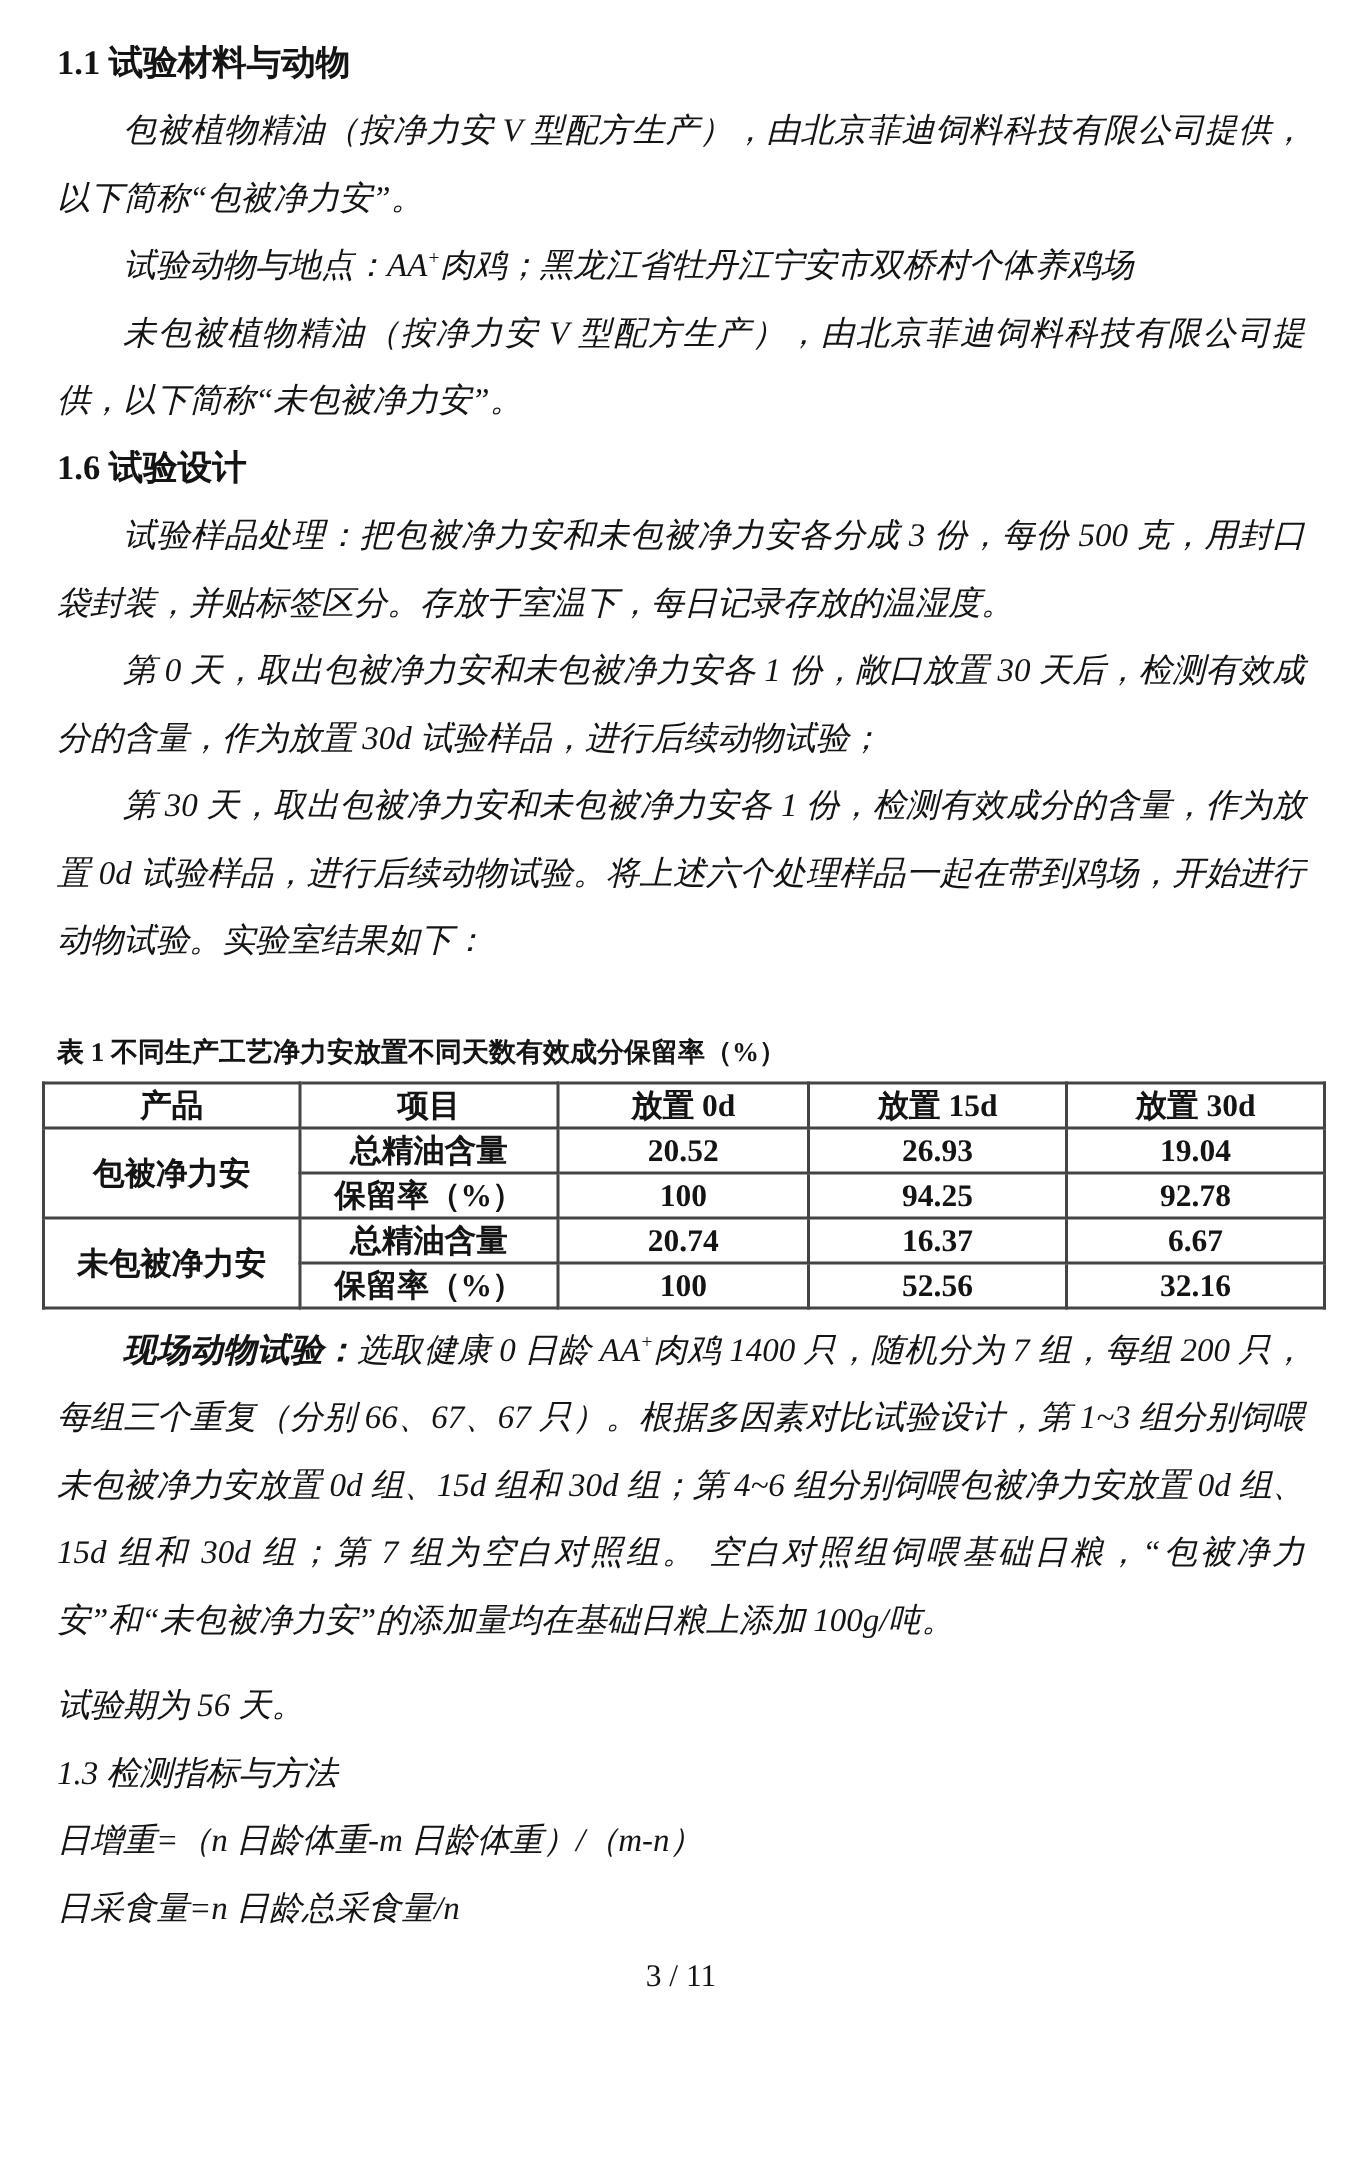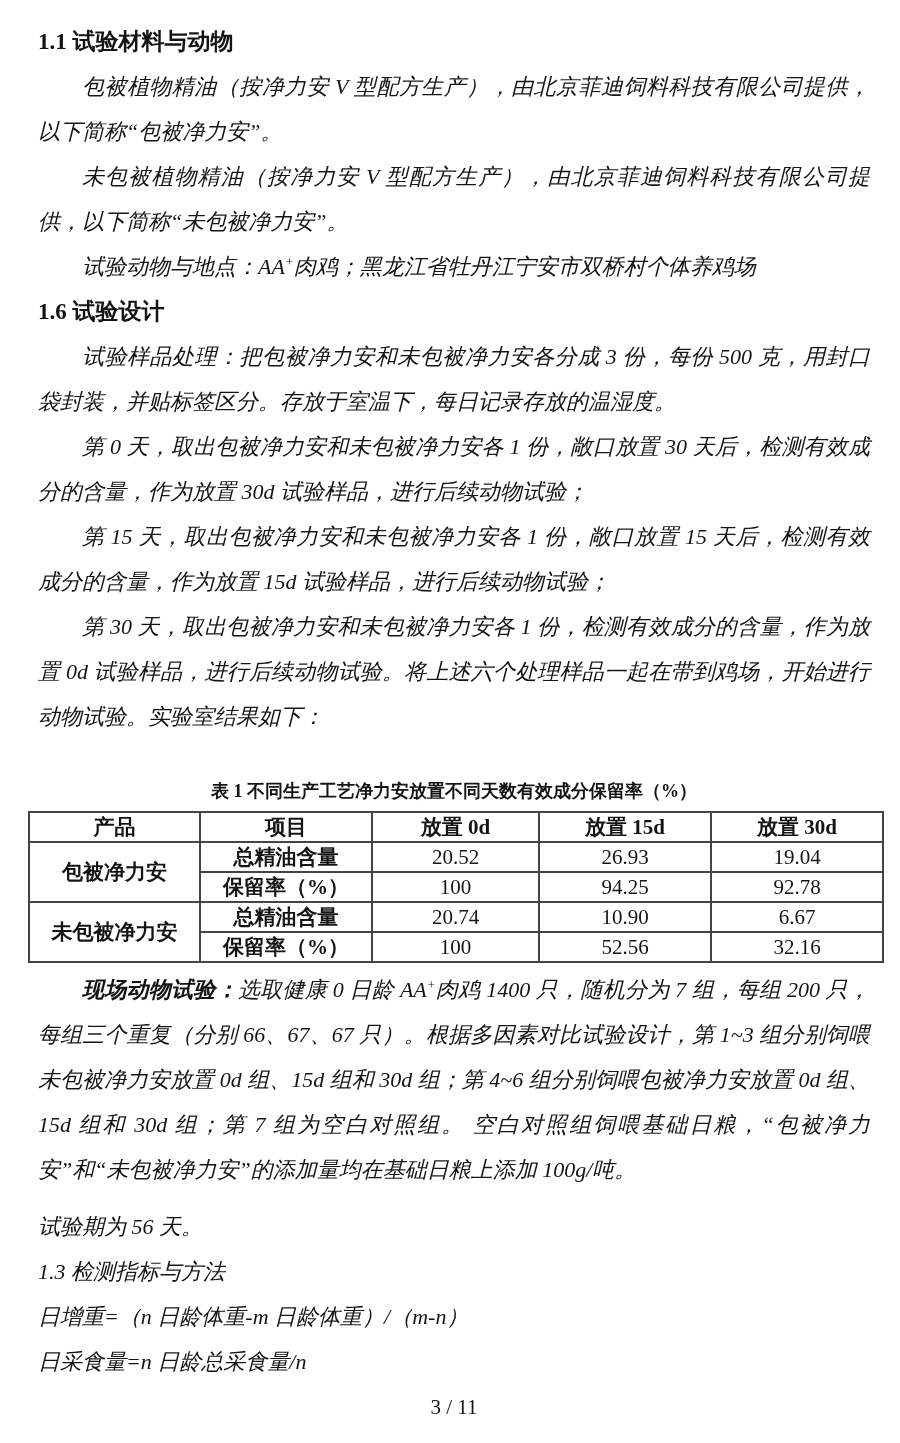--- a/index.html
+++ b/index.html
@@ -22,65 +22,64 @@
     font-size: 22px; line-height: 45px; margin: 0;
     text-align: justify;
     font-style: italic;
   }
   .indent { text-indent: 44px; }
   .lead-bold { font-weight: bold; }
   sup.plus {
     font-size: 13px; line-height: 0; vertical-align: super;
   }
   .caption {
-    font-size: 18px; font-weight: bold; text-align: center;
+    font-size: 18px; font-weight: bold; 
     line-height: 28px; margin: 38px 0 6px 0;
   }
   table.retention {
     border-collapse: collapse; table-layout: fixed;
     width: 854px; margin-left: -10px;
   }
   table.retention th, table.retention td {
     border: 2px solid #444444;
     height: 28px; padding: 0;
     text-align: center; vertical-align: middle;
     font-size: 21px; overflow: hidden;
   }
   table.retention th { font-weight: bold; }
   td.cjk-cell { font-weight: bold; }
-  td.num-cell { font-weight: normal; }
+  td.num-cell { font-weight: bold; }
   .after-table { margin-top: 4px; }
   .own-line { margin-top: 12px; }
   .footer {
     margin-top: 8px; line-height: 30px;
     text-align: center; font-size: 21px; font-weight: normal;
   }
 </style>
 </head>
 <body>
 
 <div class="page">
 
   <h2 class="sec-h">1.1 试验材料与动物</h2>
 
   <p class="body-line indent">包被植物精油（按净力安 V 型配方生产），由北京菲迪饲料科技有限公司提供，以下简称“包被净力安”。</p>
 
-  <p class="body-line indent">未包被植物精油（按净力安 V 型配方生产），由北京菲迪饲料科技有限公司提供，以下简称“未包被净力安”。</p>
-
   <p class="body-line indent">
     <span>试验动物与地点：AA</span><sup class="plus">+</sup><span>肉鸡；黑龙江省牡丹江宁安市双桥村个体养鸡场</span>
   </p>
+
+  <p class="body-line indent">未包被植物精油（按净力安 V 型配方生产），由北京菲迪饲料科技有限公司提供，以下简称“未包被净力安”。</p>
 
   <h2 class="sec-h">1.6 试验设计</h2>
 
   <p class="body-line indent">试验样品处理：把包被净力安和未包被净力安各分成 3 份，每份 500 克，用封口袋封装，并贴标签区分。存放于室温下，每日记录存放的温湿度。</p>
 
   <p class="body-line indent">第 0 天，取出包被净力安和未包被净力安各 1 份，敞口放置 30 天后，检测有效成分的含量，作为放置 30d 试验样品，进行后续动物试验；</p>
 
-  <p class="body-line indent">第 15 天，取出包被净力安和未包被净力安各 1 份，敞口放置 15 天后，检测有效成分的含量，作为放置 15d 试验样品，进行后续动物试验；</p>
 
   <p class="body-line indent">第 30 天，取出包被净力安和未包被净力安各 1 份，检测有效成分的含量，作为放置 0d 试验样品，进行后续动物试验。将上述六个处理样品一起在带到鸡场，开始进行动物试验。实验室结果如下：</p>
 
   <div class="caption">表 1 不同生产工艺净力安放置不同天数有效成分保留率（%）</div>
 
   <table class="retention">
     <colgroup>
       <col style="width:171px">
         <col style="width:172px">
         <col style="width:167px">
@@ -107,21 +106,21 @@
       <tr>
         <td class="cjk-cell">保留率（%）</td>
         <td class="num-cell">100</td>
         <td class="num-cell">94.25</td>
         <td class="num-cell">92.78</td>
       </tr>
       <tr>
         <td class="cjk-cell" rowspan="2">未包被净力安</td>
         <td class="cjk-cell">总精油含量</td>
         <td class="num-cell">20.74</td>
-        <td class="num-cell">10.90</td>
+        <td class="num-cell">16.37</td>
         <td class="num-cell">6.67</td>
       </tr>
       <tr>
         <td class="cjk-cell">保留率（%）</td>
         <td class="num-cell">100</td>
         <td class="num-cell">52.56</td>
         <td class="num-cell">32.16</td>
       </tr>
     </tbody>
   </table>

